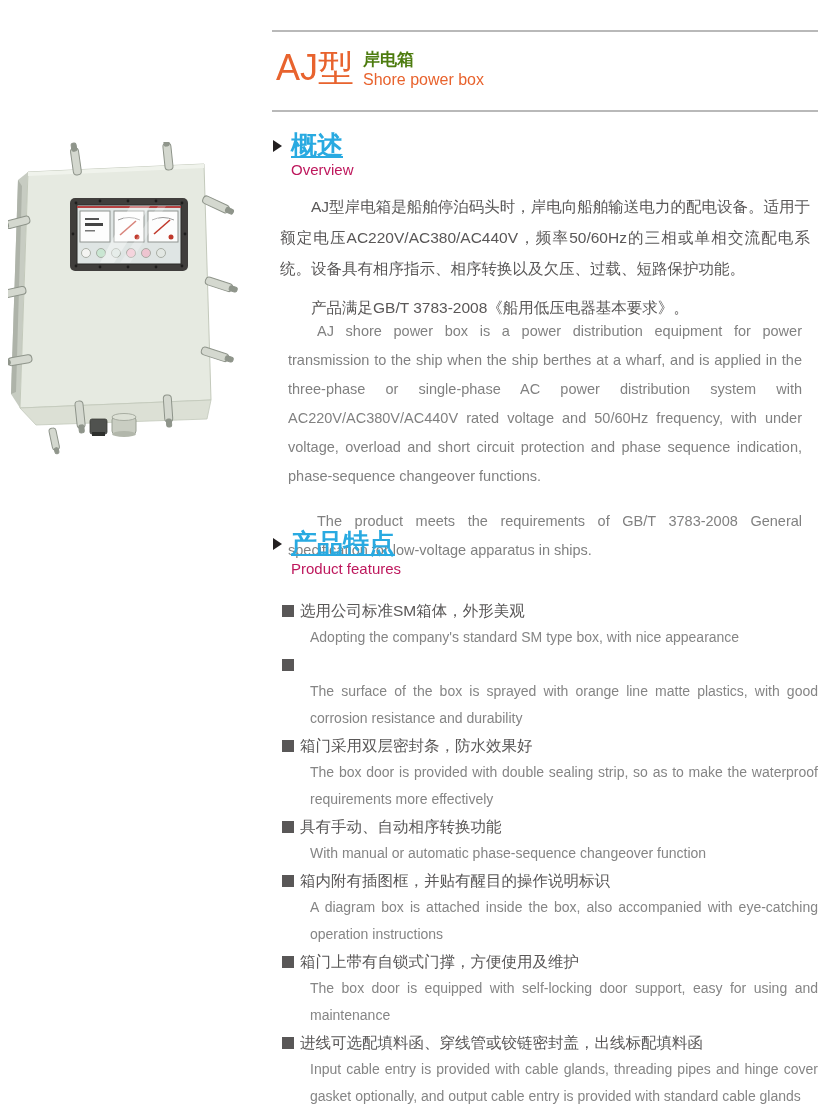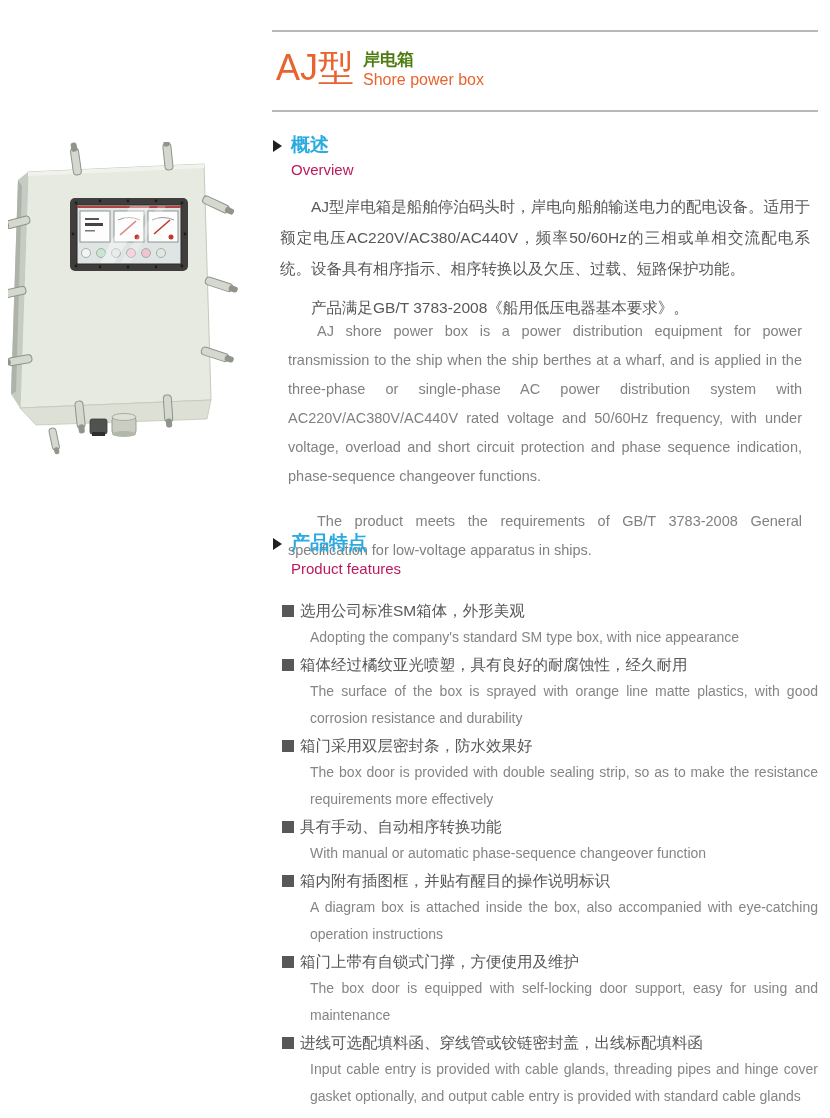--- a/index.html
+++ b/index.html
@@ -13,21 +13,21 @@
   
   .title-block{position:absolute;left:276px;top:44px;display:flex;align-items:flex-end;}
   .model{font-size:36px;line-height:48px;color:#e8632e;font-weight:400;letter-spacing:0px;}
   .subtitle{display:flex;flex-direction:column;margin-left:9px;padding-bottom:2px;}
   .subtitle-cn{font-size:17px;font-weight:bold;color:#4d7c0f;line-height:20px;}
   .subtitle-en{font-size:16px;color:#e8632e;line-height:20px;text-align:right;}
 
   
   .section-marker{position:absolute;width:0;height:0;border-left:9px solid #231f20;
     border-top:6px solid transparent;border-bottom:6px solid transparent;}
-  .sec-h-cn{position:absolute;left:291px;font-size:19px;color:#29aae1;font-weight:bold;line-height:28px;}
+  .sec-h-cn{position:absolute;left:291px;font-size:26px;color:#29aae1;font-weight:bold;line-height:28px;text-decoration:underline;}
   .sec-h-en{position:absolute;left:291px;font-size:15px;color:#be185d;line-height:17px;text-align:center;}
 
   
   .para-cn{position:absolute;left:272px;top:183px;width:546px;font-size:15.5px;line-height:31px;
     color:#595757;text-align:justify;}
   .para-cn p{margin:8px;text-indent:2em;}
   .para-en{position:absolute;left:272px;top:301px;width:546px;font-size:14.5px;line-height:29px;
     color:#818181;text-align:justify;}
   .para-en p{margin:16px;text-indent:2em;}
 
@@ -191,26 +191,26 @@
   <div class="section-marker" style="left:273px;top:538px;"></div>
   <div class="sec-h-cn" style="top:529px;">产品特点</div>
   <div class="sec-h-en" style="top:560px;">Product features</div>
 
   <ul class="features-list">
     <li>
       <div class="feat-cn"><span class="bullet"></span><span>选用公司标准SM箱体，外形美观</span></div>
       <div class="feat-en">Adopting the company's standard SM type box, with nice appearance</div>
     </li>
     <li>
-      <div class="feat-cn"><span class="bullet"></span><span>箱体经过橘纹亚光喷塑，具有良好的耐腐蚀性，经久耐用</span></div>
+      <div class="feat-cn"><span class="bullet"></span></div>
       <div class="feat-en">The surface of the box is sprayed with orange line matte plastics, with good corrosion resistance and durability</div>
     </li>
     <li>
       <div class="feat-cn"><span class="bullet"></span><span>箱门采用双层密封条，防水效果好</span></div>
-      <div class="feat-en">The box door is provided with double sealing strip, so as to make the resistance requirements more effectively</div>
+      <div class="feat-en">The box door is provided with double sealing strip, so as to make the waterproof requirements more effectively</div>
     </li>
     <li>
       <div class="feat-cn"><span class="bullet"></span><span>具有手动、自动相序转换功能</span></div>
       <div class="feat-en">With manual or automatic phase-sequence changeover function</div>
     </li>
     <li>
       <div class="feat-cn"><span class="bullet"></span><span>箱内附有插图框，并贴有醒目的操作说明标识</span></div>
       <div class="feat-en">A diagram box is attached inside the box, also accompanied with eye-catching operation instructions</div>
     </li>
     <li>

